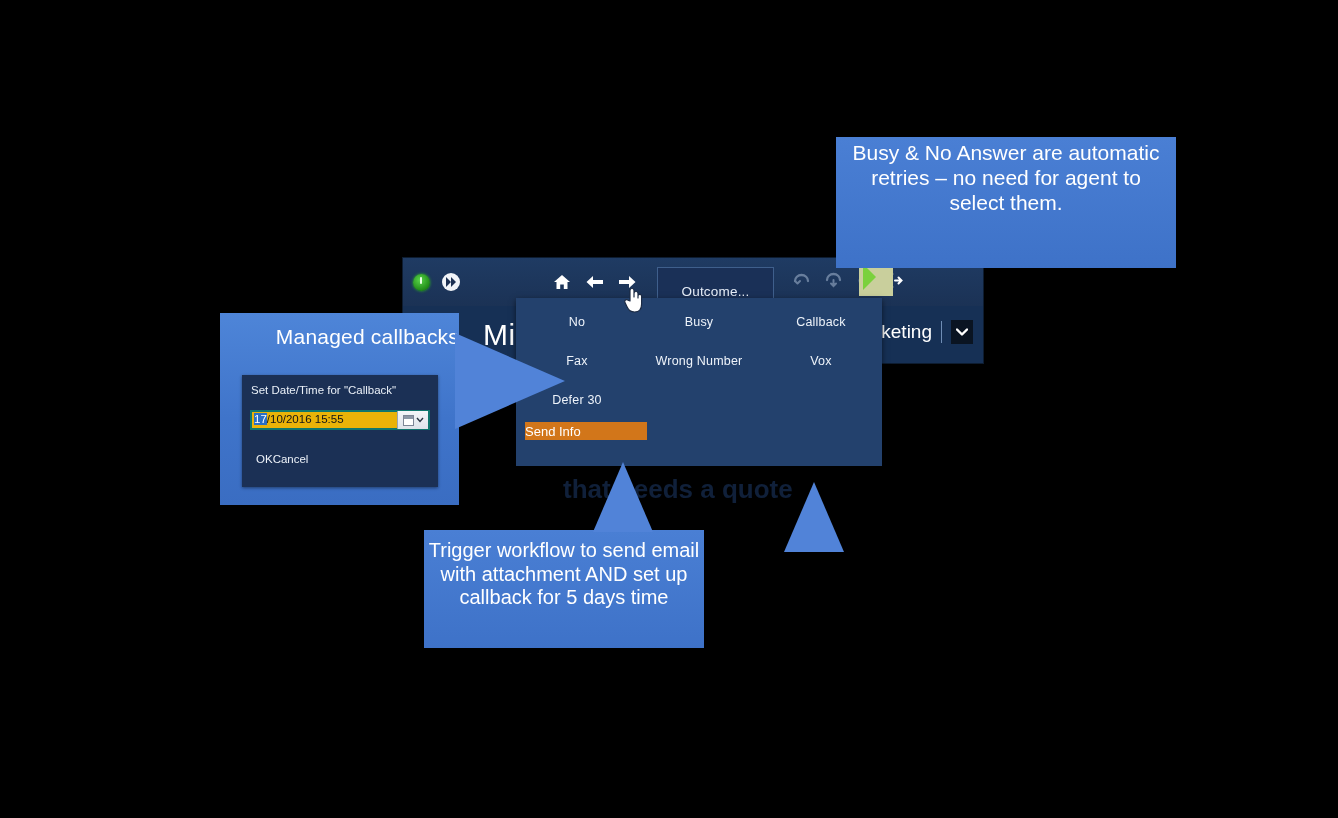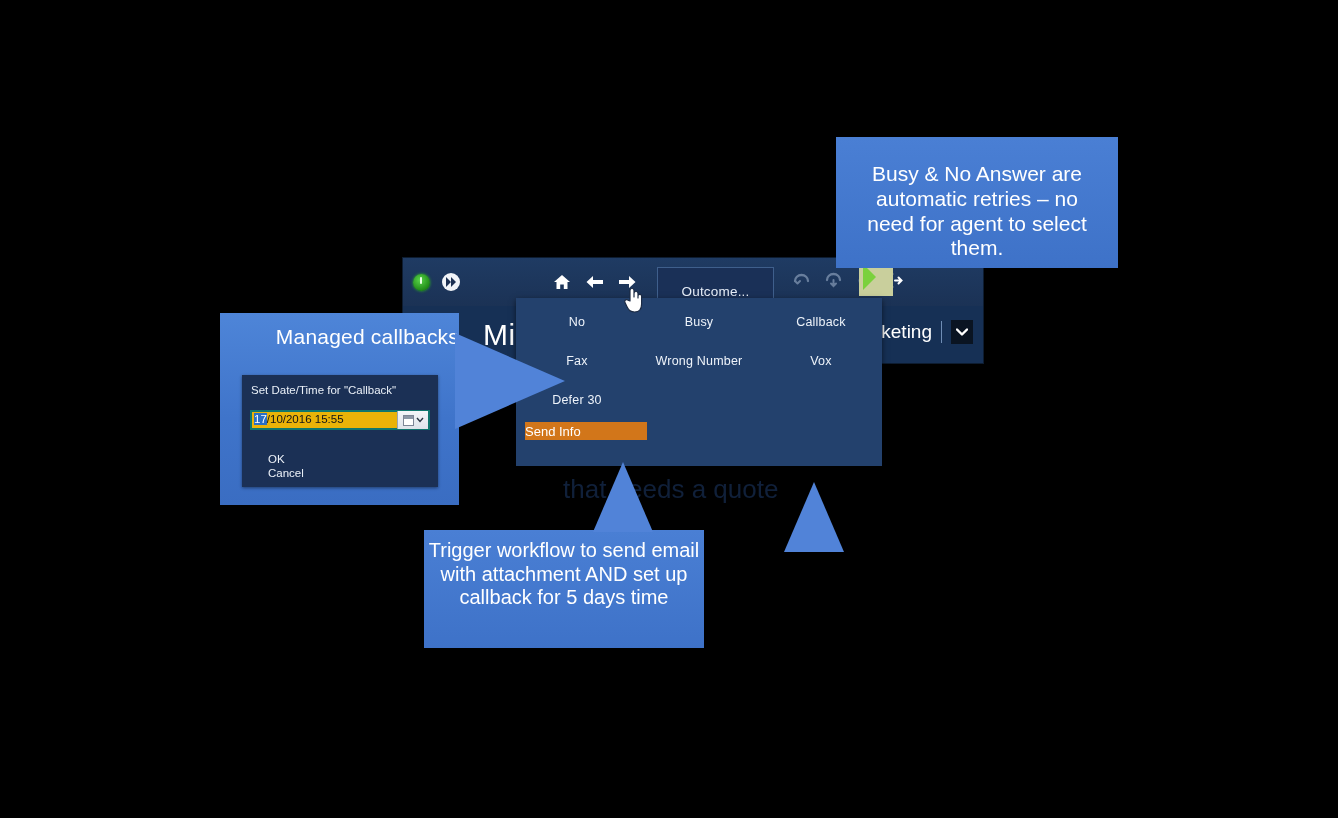--- a/index.html
+++ b/index.html
@@ -195,21 +195,21 @@
     color: #12243d;
     font-weight: 300;
     white-space: nowrap;
   }
   .crm-subtext2 {
     position: absolute;
     left: 160px;
     top: 168px;
     font-size: 26px;
     color: #10203a;
-    font-weight: 400;
+    font-weight: 700;
     white-space: nowrap;
   }
 
   
   .outcome-menu {
     position: absolute;
     left: 516px;
     top: 298px;
     width: 366px;
     height: 168px;
@@ -265,25 +265,25 @@
     font-weight: 300;
     text-align: center;
     line-height: 1.18;
     box-sizing: border-box;
   }
   .callout .txt { position: relative; z-index: 2; }
 
   .co-busy {
     left: 836px;
     top: 137px;
-    width: 282px;
+    width: 340px;
     height: 131px;
     background: linear-gradient(#4a7fd4, #3e72c8);
     font-size: 21px;
-    padding: 25px 14px 0 14px;
+    padding: 4px 14px 0 14px;
   }
   .co-busy .tail {
     position: absolute;
     left: -1px;
     top: 0;
     width: 0; height: 0;
     z-index: 1;
   }
 
   .co-managed {
@@ -368,23 +368,22 @@
     right: 0; height: 3px;
     background: #8c97a6;
   }
   .dlg-actions {
     position: absolute;
     left: 0;
     top: 78px;
     width: 100%;
     display: flex;
     justify-content: flex-start;
-    padding: 0 26px;
+    padding: 0 14px;
     box-sizing: border-box;
-    flex-direction: column;
   }
   .dlg-actions span {
     font-size: 11.5px;
     color: #edf2f9;
   }
 
   .co-trigger {
     left: 424px;
     top: 530px;
     width: 280px;

